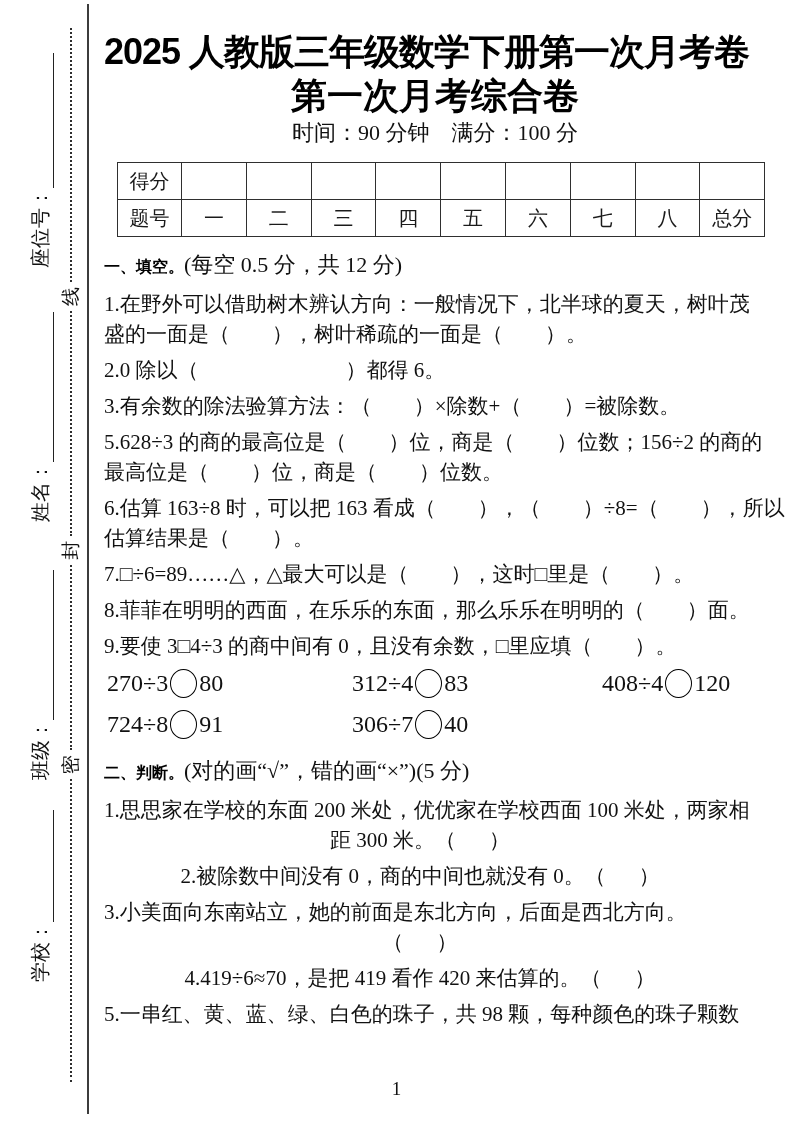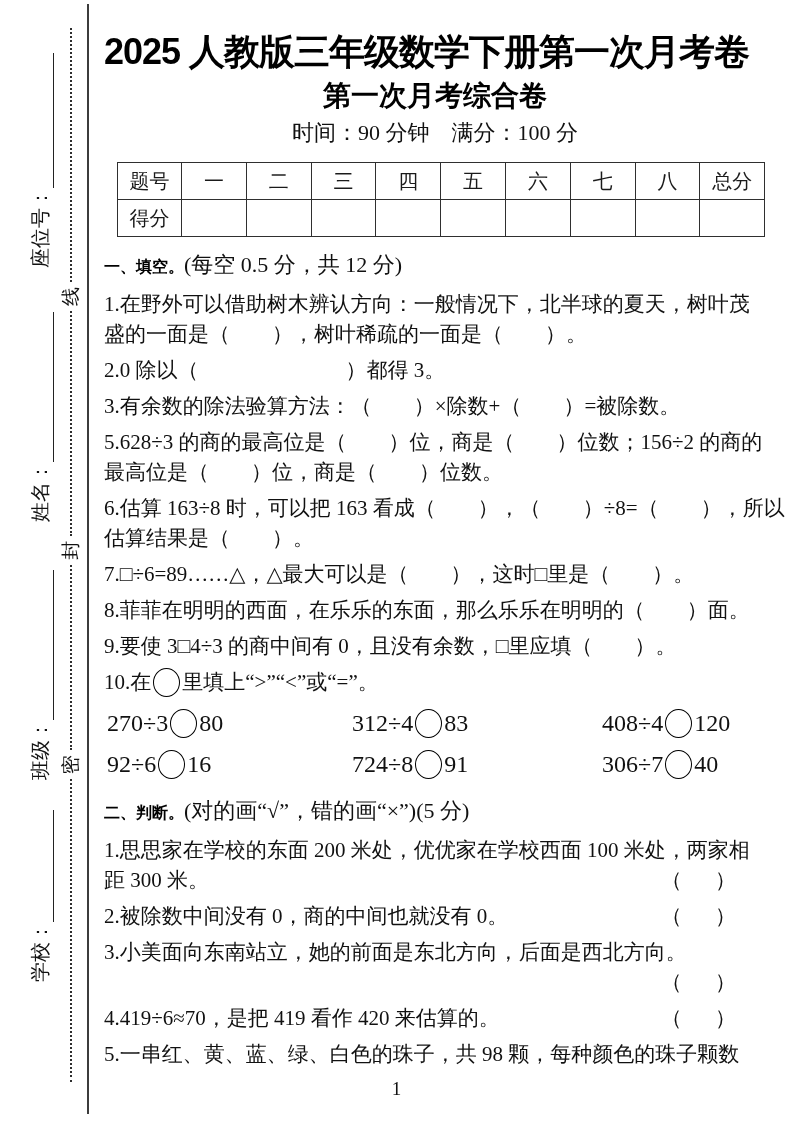--- a/index.html
+++ b/index.html
@@ -29,38 +29,38 @@
   .seal-line .dots { border-bottom:2.6px dotted #2e2e2e; height:0; align-self:center; }
   .seal-line b { font-weight:normal; padding:0 5px; }
 
   
   .content { position:absolute; left:104px; top:28px; width:662px; }
   .title {
     font-family:"Liberation Sans","DejaVu Sans",sans-serif;
     font-weight:900; font-size:36px; line-height:48px; text-align:left;
     letter-spacing:-1px; color:#000;
   }
-  .subtitle { font-weight:bold; font-size:28px; line-height:36px; text-align:center; margin-top:2px; color:#000; }
+  .subtitle { font-weight:bold; font-size:36px; line-height:36px; text-align:center; margin-top:2px; color:#000; }
   .meta { font-size:22px; line-height:30px; text-align:center; margin-top:4px; }
 
   table.score { border-collapse:collapse; margin:14px 0 0 13px; table-layout:fixed; }
   table.score td {
     border:1.6px solid #2f2f2f; height:37px; text-align:center;
     font-size:20px; color:#1a1a1a;
   }
   table.score td.c0 { width:64px; } table.score td.cn { width:64.8px; }
 
   .sec-head { margin-top:12px; font-size:22px; line-height:32px; white-space:nowrap; }
   .sec-head .b {
     font-family:"Liberation Sans","DejaVu Sans",sans-serif;
     font-weight:800; font-size:16px; color:#000;
   }
   .q { margin-top:6px; font-size:21px; }
   .line { line-height:30px; white-space:nowrap; }
-  .ansline { display:flex; justify-content:space-between; line-height:30px; white-space:nowrap; }
+  .ansline { display:flex; justify-content:center; line-height:30px; white-space:nowrap; }
   .ans { margin-right:24px; letter-spacing:6px; }
 
   .circle {
     display:inline-block; width:27px; height:29px;
     border:1.8px solid #000; border-radius:50%;
     vertical-align:middle; margin:0 2px 4px 2px;
   }
   .cmp-row { display:grid; grid-template-columns:245px 250px 1fr; padding-left:3px; margin-top:6px; }
   .cmp { font-size:24px; line-height:32px; white-space:nowrap; }
 
@@ -104,88 +104,84 @@
 
   <div class="content">
 
     <div class="title">2025 人教版三年级数学下册第一次月考卷</div>
     <div class="subtitle">第一次月考综合卷</div>
     <div class="meta">时间：90 分钟　满分：100 分</div>
 
     <table class="score">
       <tbody>
           <tr>
+        <td class="c0">得分</td>
+        <td></td>
+        <td></td>
+        <td></td>
+        <td></td>
+        <td></td>
+        <td></td>
+        <td></td>
+        <td></td>
+        <td></td>
+      </tr>
+      <tr>
         <td class="c0">题号</td>
         <td class="cn">一</td>
         <td class="cn">二</td>
         <td class="cn">三</td>
         <td class="cn">四</td>
         <td class="cn">五</td>
         <td class="cn">六</td>
         <td class="cn">七</td>
         <td class="cn">八</td>
         <td class="cn">总分</td>
       </tr>
-      <tr>
-        <td class="c0">得分</td>
-        <td></td>
-        <td></td>
-        <td></td>
-        <td></td>
-        <td></td>
-        <td></td>
-        <td></td>
-        <td></td>
-        <td></td>
-      </tr>
     </tbody>
       </table>
 
     <div class="sec-head">
       <span class="b">一、填空。</span><span>(每空 0.5 分，共 12 分)</span>
     </div>
 
     <div class="q">
       <div class="line">1.在野外可以借助树木辨认方向：一般情况下，北半球的夏天，树叶茂</div>
       <div class="line">盛的一面是（　　），树叶稀疏的一面是（　　）。</div>
     </div>
     <div class="q">
-      <div class="line">2.0 除以（　　　　　　　）都得 3。</div>
+      <div class="line">2.0 除以（　　　　　　　）都得 6。</div>
     </div>
     <div class="q">
       <div class="line">3.有余数的除法验算方法：（　　）×除数+（　　）=被除数。</div>
     </div>
     <div class="q">
       <div class="line">5.628÷3 的商的最高位是（　　）位，商是（　　）位数；156÷2 的商的</div>
       <div class="line">最高位是（　　）位，商是（　　）位数。</div>
     </div>
     <div class="q">
       <div class="line">6.估算 163÷8 时，可以把 163 看成（　　），（　　）÷8=（　　），所以</div>
       <div class="line">估算结果是（　　）。</div>
     </div>
     <div class="q">
       <div class="line">7.□÷6=89……△，△最大可以是（　　），这时□里是（　　）。</div>
     </div>
     <div class="q">
       <div class="line">8.菲菲在明明的西面，在乐乐的东面，那么乐乐在明明的（　　）面。</div>
     </div>
     <div class="q">
       <div class="line">9.要使 3□4÷3 的商中间有 0，且没有余数，□里应填（　　）。</div>
-    </div>
-    <div class="q">
-      <div class="line"><span>10.在</span><span class="circle"></span><span>里填上“&gt;”“&lt;”或“=”。</span></div>
     </div>
 
     <div class="cmp-row">
       <span class="cmp"><span>270÷3</span><span class="circle"></span><span>80</span></span>
       <span class="cmp"><span>312÷4</span><span class="circle"></span><span>83</span></span>
       <span class="cmp"><span>408÷4</span><span class="circle"></span><span>120</span></span>
     </div>
     <div class="cmp-row">
-      <span class="cmp"><span>92÷6</span><span class="circle"></span><span>16</span></span>
       <span class="cmp"><span>724÷8</span><span class="circle"></span><span>91</span></span>
       <span class="cmp"><span>306÷7</span><span class="circle"></span><span>40</span></span>
     </div>
 
     <div class="sec-head">
       <span class="b">二、判断。</span><span>(对的画“√”，错的画“×”)(5 分)</span>
     </div>
 
     <div class="q">
       <div class="line">1.思思家在学校的东面 200 米处，优优家在学校西面 100 米处，两家相</div>

